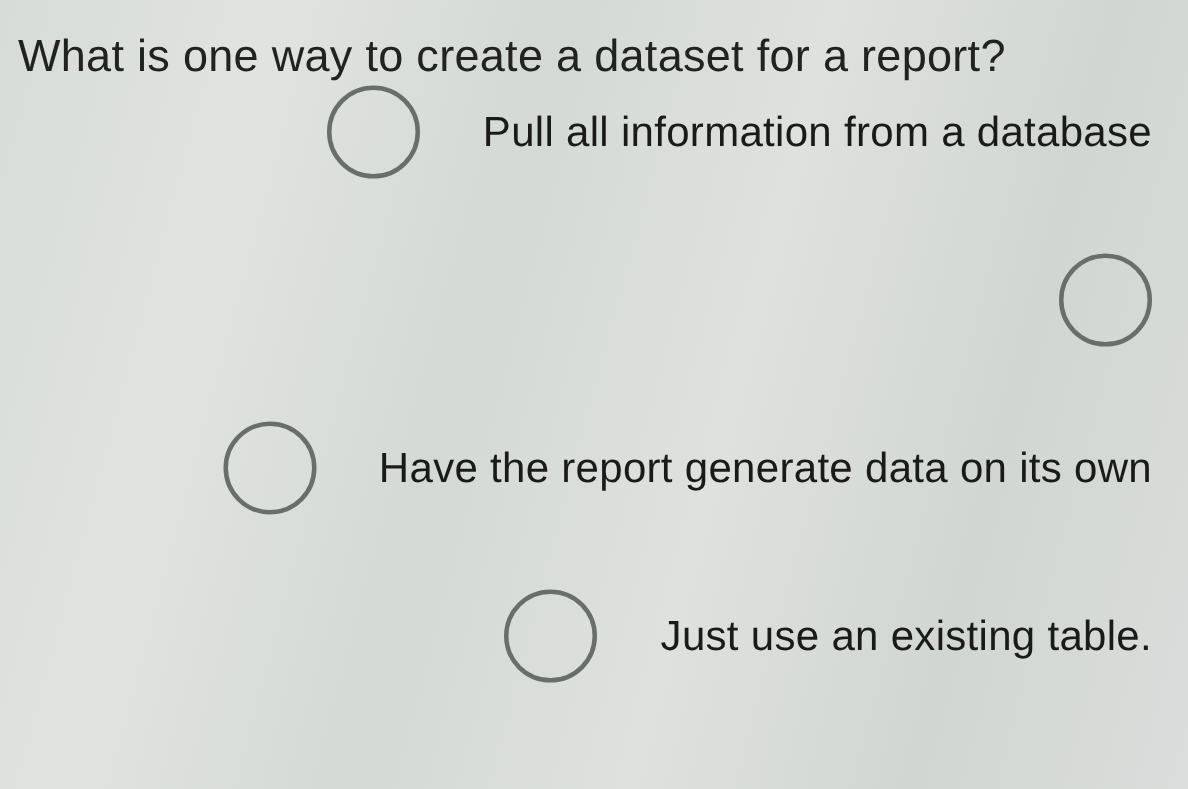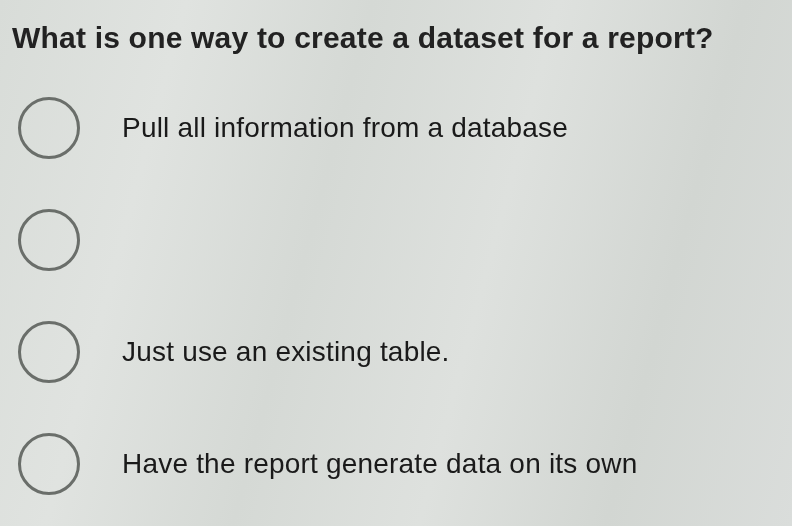--- a/index.html
+++ b/index.html
@@ -11,31 +11,31 @@
       width: 792px;
       height: 526px;
       background: linear-gradient(105deg, #d8dcd8 0%, #e0e3e0 20%, #d5d9d5 40%, #dee1de 60%, #d2d6d2 80%, #dadddb 100%);
       font-family: -apple-system, BlinkMacSystemFont, "Segoe UI", Arial, sans-serif;
       color: #1a1a1a;
       padding: 18px 24px 0 12px;
       overflow: hidden;
     }
     .question {
       font-size: 30px;
-      font-weight: 700;
+      font-weight: 400;
       line-height: 1.3;
-      margin-bottom: 40px;
       letter-spacing: 0.2px;
       color: #222;
     }
     .options {
       display: flex;
       flex-direction: column;
       gap: 50px;
       padding-left: 6px;
+      align-items: flex-end;
     }
     .option {
       display: flex;
       align-items: center;
       gap: 42px;
     }
     .radio {
       width: 62px;
       height: 62px;
       border: 3px solid #6a6e6a;
@@ -59,19 +59,19 @@
 <div class="options">
   <div class="option">
     <div class="radio"></div>
     <div class="option-label">Pull all information from a database</div>
   </div>
   <div class="option">
     <div class="radio"></div>
   </div>
   <div class="option">
     <div class="radio"></div>
-    <div class="option-label">Just use an existing table.</div>
+    <div class="option-label">Have the report generate data on its own</div>
   </div>
   <div class="option">
     <div class="radio"></div>
-    <div class="option-label">Have the report generate data on its own</div>
+    <div class="option-label">Just use an existing table.</div>
   </div>
 </div>
 
 </body></html>

